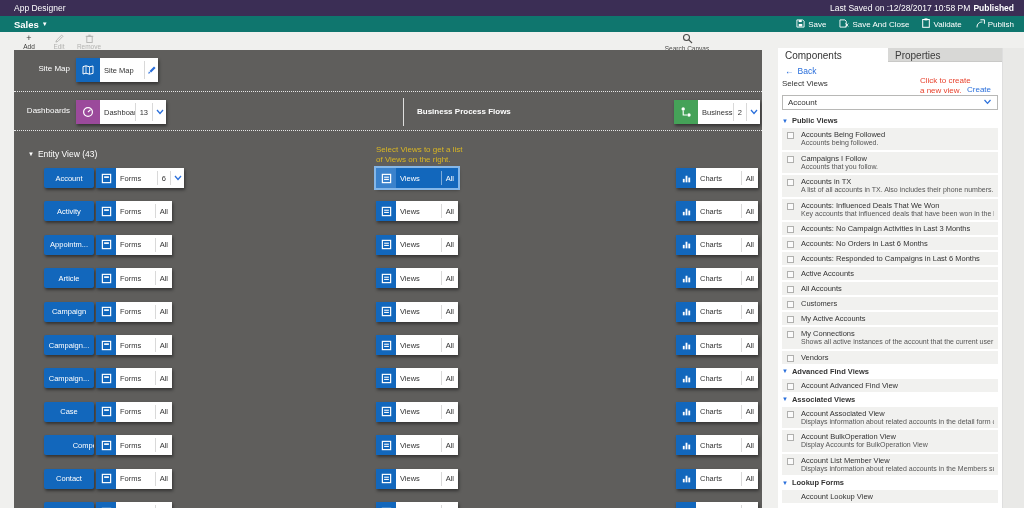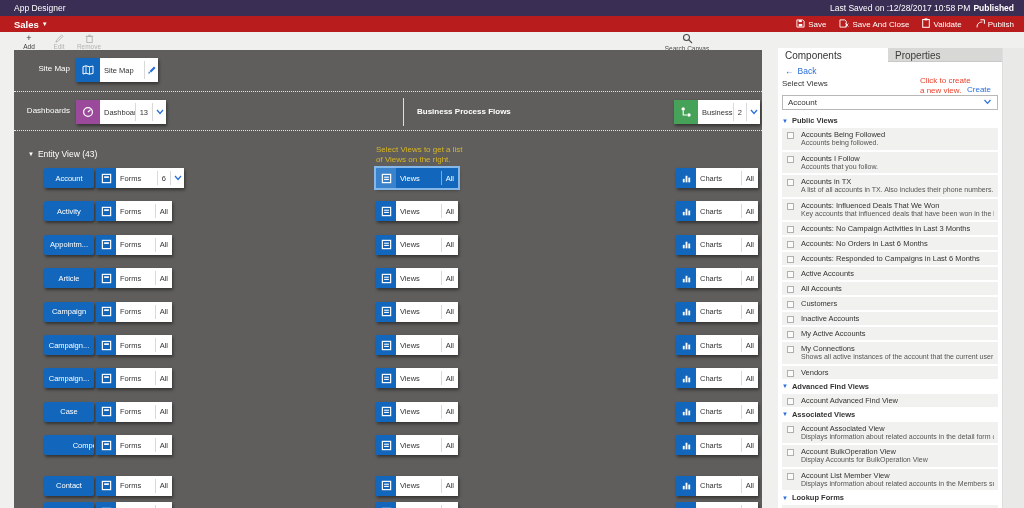--- a/index.html
+++ b/index.html
@@ -7,21 +7,21 @@
   body { font-family:"Liberation Sans", sans-serif; }
   #app { position:relative; width:1024px; height:508px; background:#F0F0EE; overflow:hidden; }
 
   
   .titlebar { position:absolute; left:0; top:0; width:1024px; height:16px; background:#3B2E55;
               color:#fff; font-size:8.5px; display:flex; align-items:center; padding:0 10px 0 14px; }
   .titlebar .spacer { flex:1; }
   .titlebar .saved { font-size:8.5px; }
   .titlebar .published { font-weight:bold; margin-left:3px; }
 
-  .appbar { position:absolute; left:0; top:16px; width:1024px; height:16px; background:#b91c1c;
+  .appbar { position:absolute; left:0; top:16px; width:1024px; height:16px; background:#0f766e;
             color:#fff; display:flex; align-items:center; padding:0 10px 0 14px; }
   .appbar .sales { font-size:9.5px; font-weight:bold; }
   .appbar .caret { font-size:6px; margin-left:3px; }
   .appbar .spacer { flex:1; }
   .abtn { display:flex; align-items:center; gap:3px; margin-left:13px; color:#fff; font-size:8px; cursor:pointer; }
 
   
   .toolbar { position:absolute; left:0; top:32px; width:1024px; height:18px; background:#F0F0EE; }
   .tbtn { position:absolute; top:2px; width:30px; text-align:center; font-size:6.5px; color:#3C3C3A; }
   .tbtn .glyph { display:block; height:9px; line-height:9px; font-size:9px; }
@@ -574,21 +574,21 @@
                 <rect x="2" y="6.4" width="2" height="3.8" fill="#fff"></rect>
                 <rect x="5" y="3" width="2" height="7.2" fill="#fff"></rect>
                 <rect x="8" y="5" width="2" height="5.2" fill="#fff"></rect>
               </svg>
             </span>
             <span class="tlabel">Charts</span>
             <span class="tsep"></span>
             <span class="tcount">All</span>
           </div>
         </div>
-        <div class="erow" style="position:absolute; left:0; top:418.59999999999997px; width:748px; height:22px;margin-top:7px;">
+        <div class="erow" style="position:absolute; left:0; top:418.59999999999997px; width:748px; height:22px;">
           <div class="ebtn" style="left:30px;">Contact</div>
           <div class="tile " style="left:82px; width:76px;">
             <span class="ticon">
               <svg width="11" height="11" viewBox="0 0 12 12">
                 <rect x="1.5" y="1.5" width="9" height="9" fill="none" stroke="#fff" stroke-width="1.3"></rect>
                 <rect x="3.4" y="3.6" width="5.2" height="1.8" fill="#fff"></rect>
               </svg>
             </span>
             <span class="tlabel">Forms</span>
             <span class="tsep"></span>
@@ -687,21 +687,21 @@
           <span class="tri">▼</span>
           <span>Public Views</span>
         </div>
         <div class="pitem">
           <span class="cb"></span>
           <div class="t">Accounts Being Followed</div>
           <div class="d">Accounts being followed.</div>
         </div>
         <div class="pitem">
           <span class="cb"></span>
-          <div class="t">Accounts I Follow</div>
+          <div class="t">Campaigns I Follow</div>
           <div class="d">Accounts that you follow.</div>
         </div>
         <div class="pitem">
           <span class="cb"></span>
           <div class="t">Accounts in TX</div>
           <div class="d">A list of all accounts in TX. Also includes their phone numbers.</div>
         </div>
         <div class="pitem">
           <span class="cb"></span>
           <div class="t">Accounts: Influenced Deals That We Won</div>
@@ -723,24 +723,20 @@
           <span class="cb"></span>
           <div class="t">Active Accounts</div>
         </div>
         <div class="pitem">
           <span class="cb"></span>
           <div class="t">All Accounts</div>
         </div>
         <div class="pitem">
           <span class="cb"></span>
           <div class="t">Customers</div>
-        </div>
-        <div class="pitem">
-          <span class="cb"></span>
-          <div class="t">Inactive Accounts</div>
         </div>
         <div class="pitem">
           <span class="cb"></span>
           <div class="t">My Active Accounts</div>
         </div>
         <div class="pitem">
           <span class="cb"></span>
           <div class="t">My Connections</div>
           <div class="d">Shows all active instances of the account that the current user is connected t...</div>
         </div>

